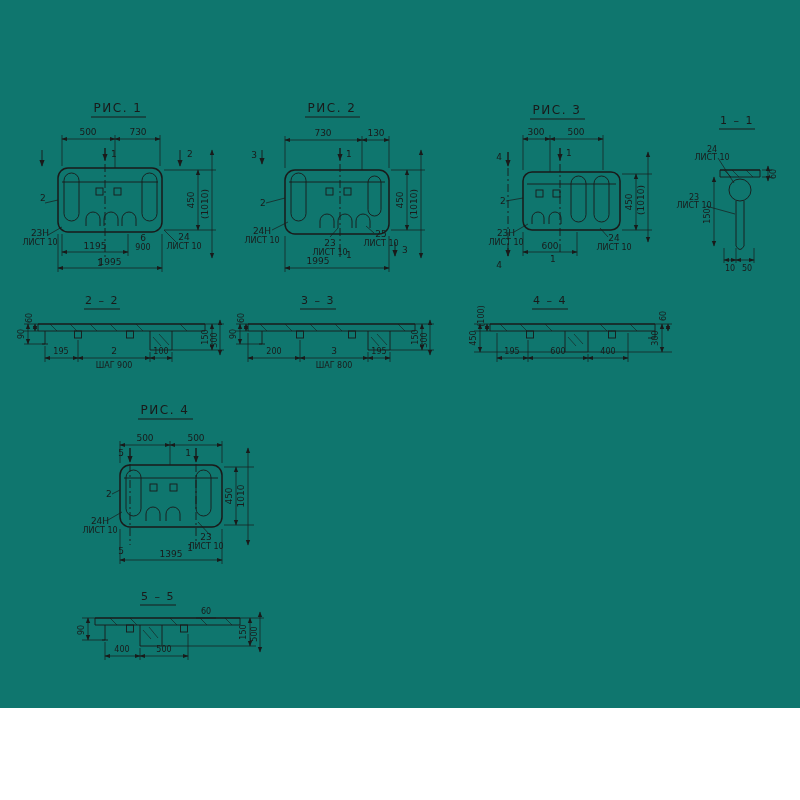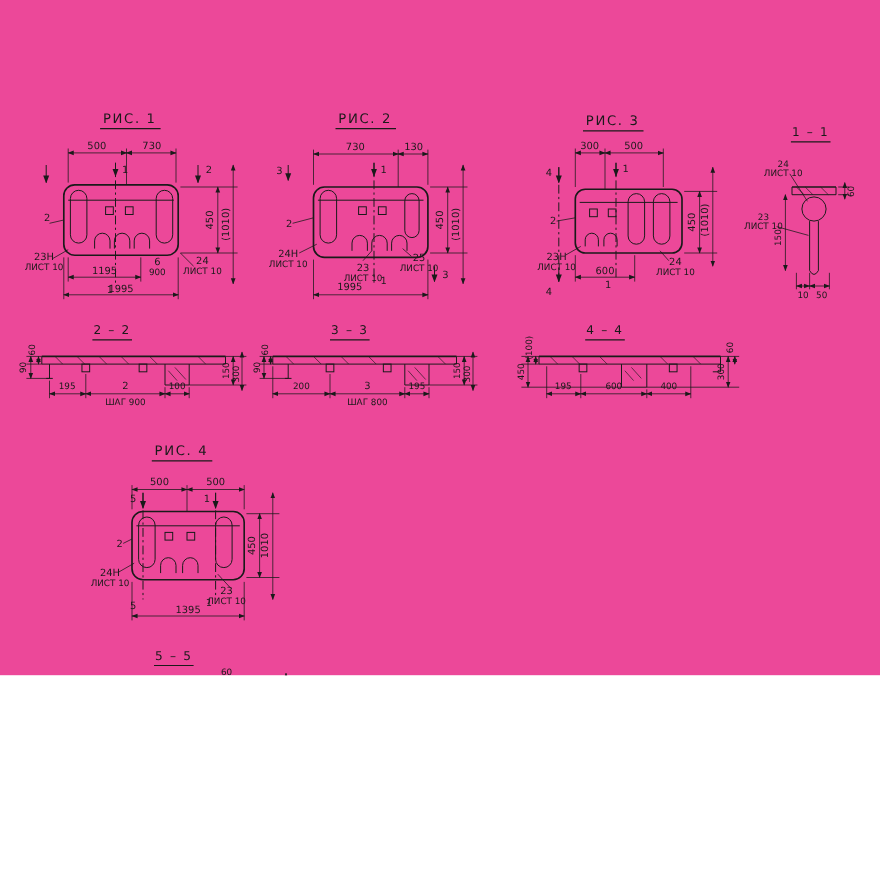--- a/index.html
+++ b/index.html
@@ -1,16 +1,16 @@
 <!DOCTYPE html>
 <html><head>
 <meta charset="utf-8">
 <style>
   html,body{margin:0;padding:0;background:#ffffff;}
-  .sheet{position:relative;width:800px;height:614px;background:#ec4899;overflow:hidden;}
+  .sheet{position:relative;width:800px;height:708px;background:#0f766e;overflow:hidden;}
   svg{position:absolute;left:0;top:0;}
   svg text{font-family:"DejaVu Sans",sans-serif;font-size:9px;fill:#1a1a1a;}
   svg text.title{font-size:12px;letter-spacing:1.5px;}
   svg text.sm{font-size:8px;}
   .ln{stroke:#1a1a1a;stroke-width:1.5;fill:none;}
   .tn{stroke:#1a1a1a;stroke-width:0.9;fill:none;}
   .dm{stroke:#1a1a1a;stroke-width:0.7;fill:none;}
   .ht{stroke:#1a1a1a;stroke-width:0.6;fill:none;}
   .cut{stroke:#1a1a1a;stroke-width:0.9;fill:none;stroke-dasharray:8 3 2 3;}
   .tl{stroke:#1a1a1a;stroke-width:1.1;fill:none;}

